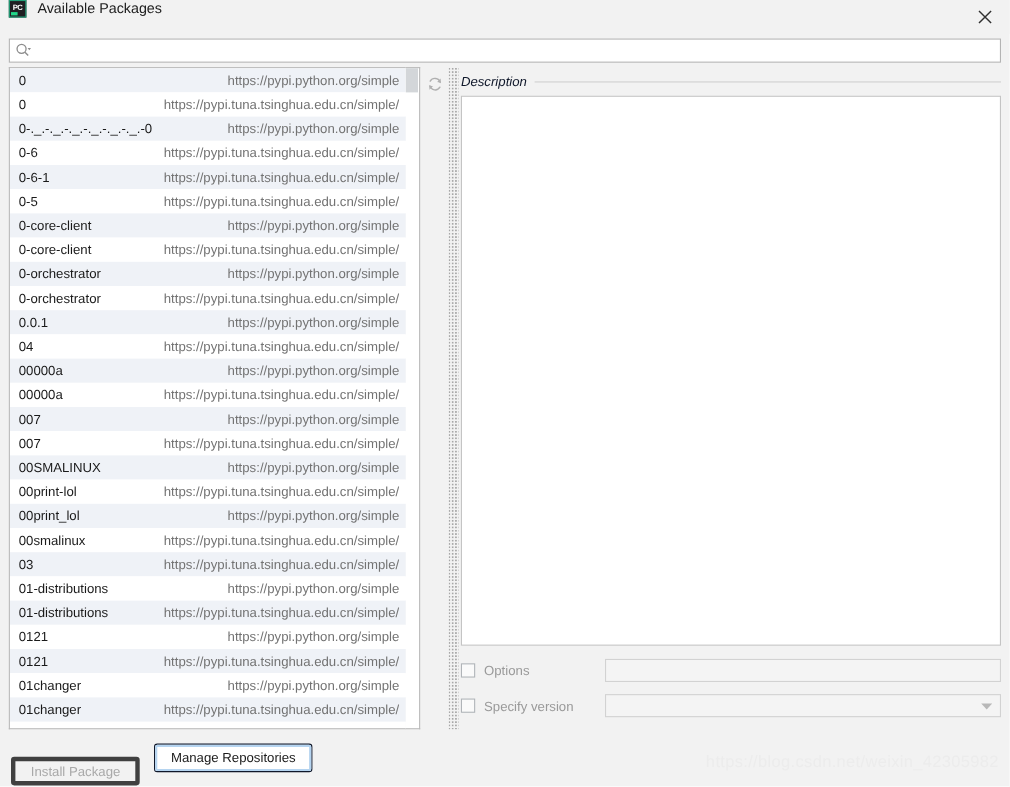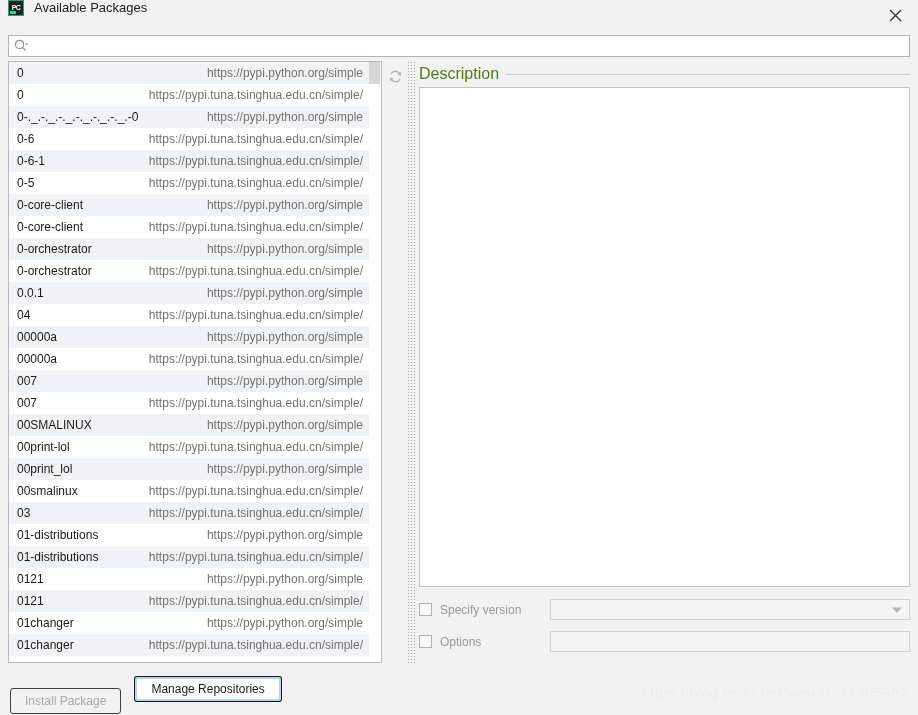--- a/index.html
+++ b/index.html
@@ -219,23 +219,24 @@
     padding-left: 2px;
   }
   #description-header {
     height: 26px;
     flex: 0 0 26px;
     display: flex;
     align-items: center;
     gap: 7px;
   }
   #description-title {
-    font-size: 16px;
-    color: #4d7c0f;
+    font-size: 12px;
+    color: #0f172a;
     white-space: nowrap;
+    font-style: italic;
   }
   #description-rule {
     flex: 1 1 auto;
     height: 1px;
     background: #cfcfcf;
   }
   #description-box {
     flex: 1 1 auto;
     background: #ffffff;
     border: 1px solid #c4c4c4;
@@ -295,28 +296,28 @@
     box-sizing: border-box;
     display: flex;
     align-items: center;
     justify-content: center;
     font-size: 12px;
     padding: 0 14px;
     white-space: nowrap;
   }
   #install-package-button {
     background: #f2f2f2;
-    border: 1px solid #404040;
+    border: 4px solid #404040;
     color: #a9a9a9;
     cursor: default;
     margin-top: 24px;
   }
   #manage-repositories-button {
     background: #ffffff;
-    border: 3px solid #0f172a;
+    border: 1px solid #0f172a;
     outline: 2px solid #b5d4f0;
     outline-offset: -3px;
     color: #1a1a1a;
     cursor: pointer;
     box-shadow: 0 0 0 1px #ffffff inset;
   }
 
   
   #watermark {
     position: absolute;
@@ -492,32 +493,32 @@
     <div id="right-pane">
       <div id="description-header">
         <span id="description-title">Description</span>
         <span id="description-rule"></span>
       </div>
       <div id="description-box"></div>
 
       <div id="options-area">
         <div class="opt-row">
           <span class="opt-check"></span>
+          <span class="opt-label">Options</span>
+          <span class="opt-field"></span>
+        </div>
+        <div class="opt-row">
+          <span class="opt-check"></span>
           <span class="opt-label">Specify version</span>
           <span class="opt-field">
             <svg class="opt-arrow" width="12" height="8" viewBox="0 0 12 8" aria-hidden="true">
               <path d="M1 1.5 L11 1.5 L6 7 Z" fill="#b8b8b8"></path>
             </svg>
           </span>
         </div>
-        <div class="opt-row">
-          <span class="opt-check"></span>
-          <span class="opt-label">Options</span>
-          <span class="opt-field"></span>
-        </div>
       </div>
     </div>
   </div>
 
   <div id="footer">
     <div class="btn" id="install-package-button">Install Package</div>
     <div class="btn" id="manage-repositories-button">Manage Repositories</div>
   </div>
 
   <div id="watermark">https://blog.csdn.net/weixin_42305982</div>

